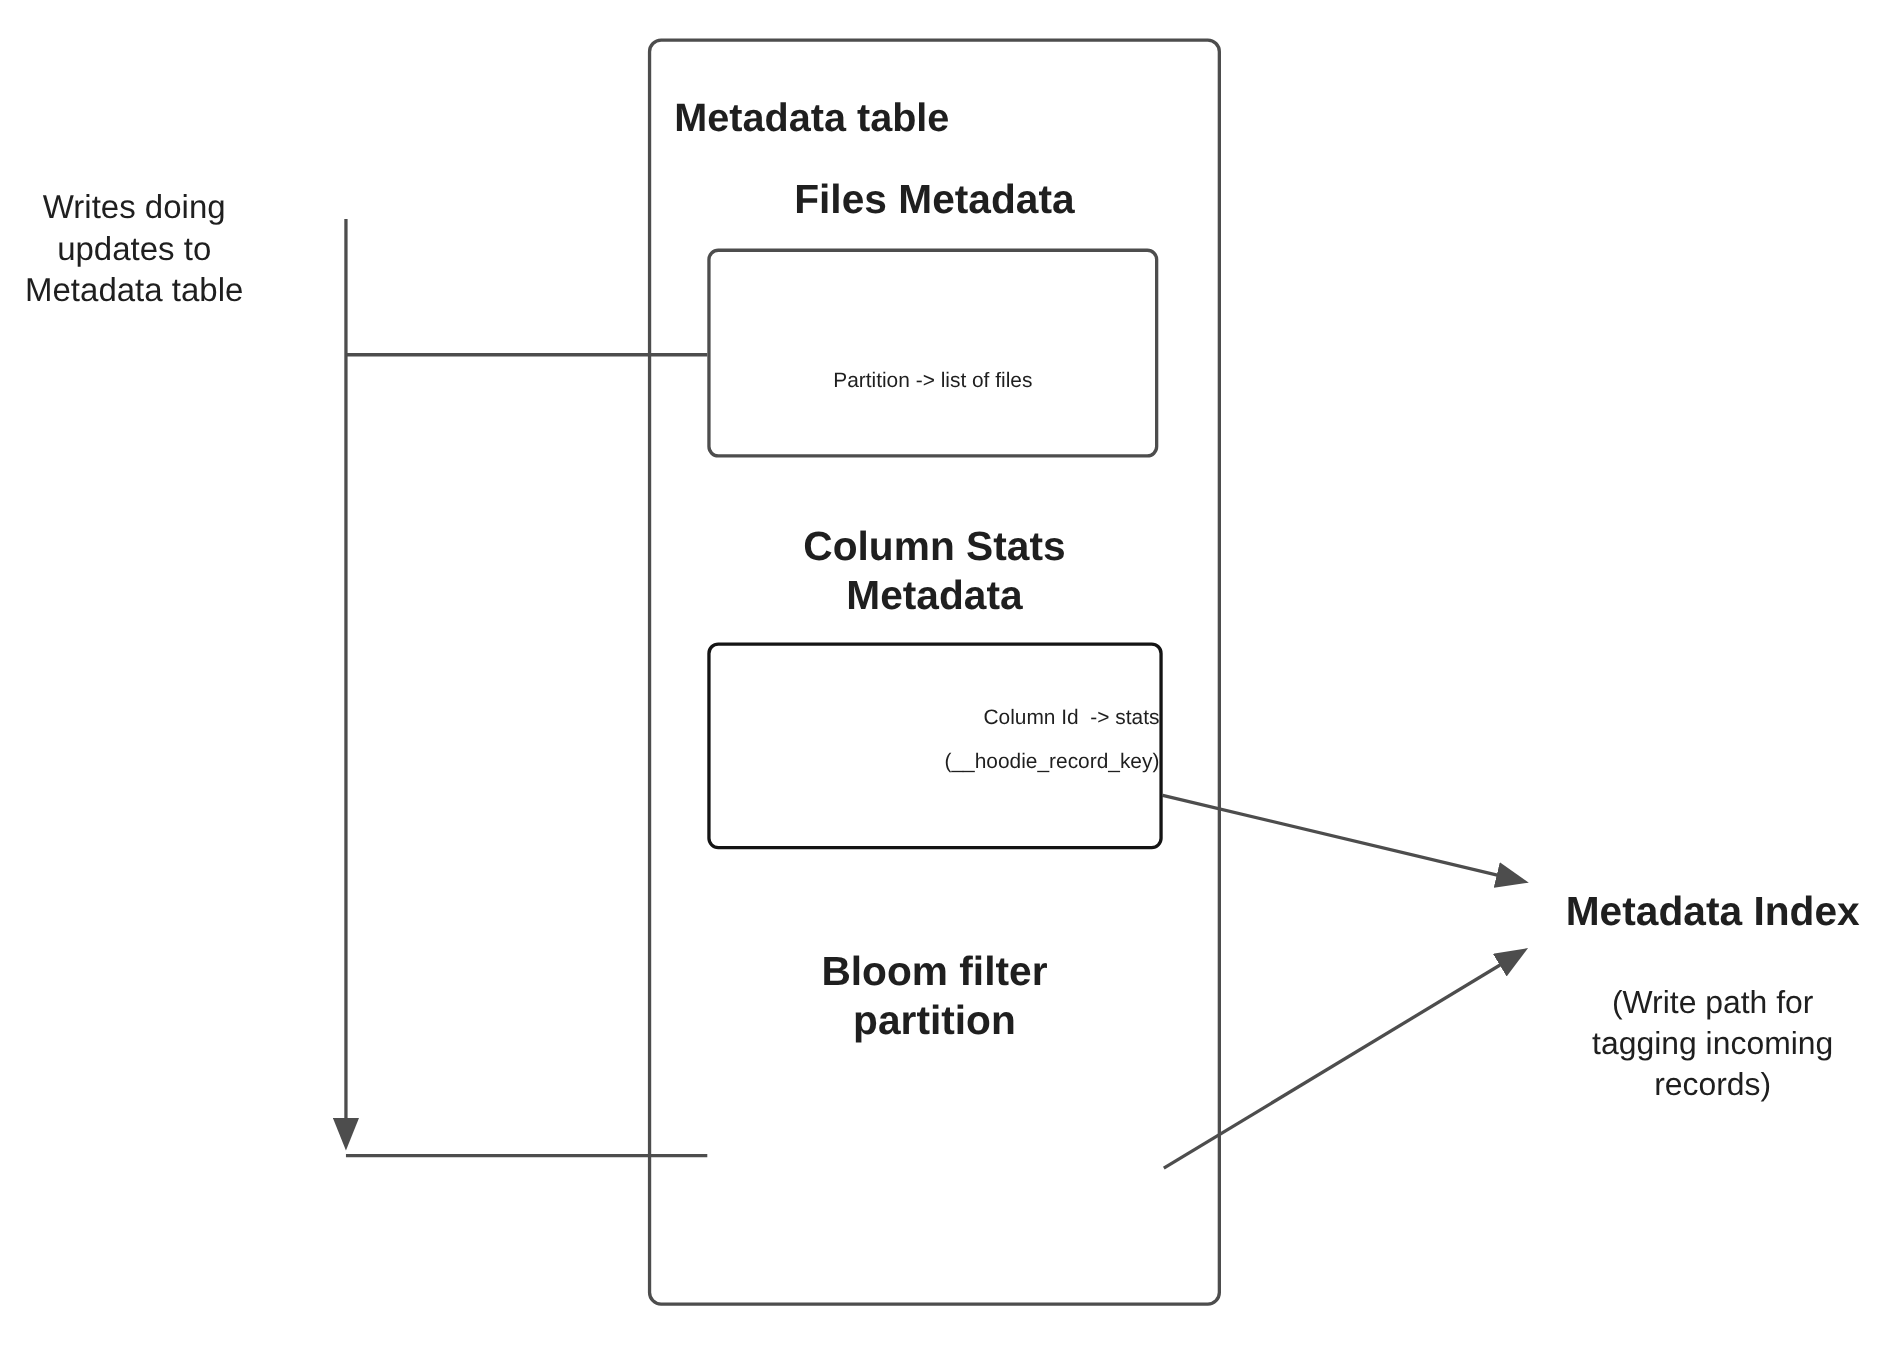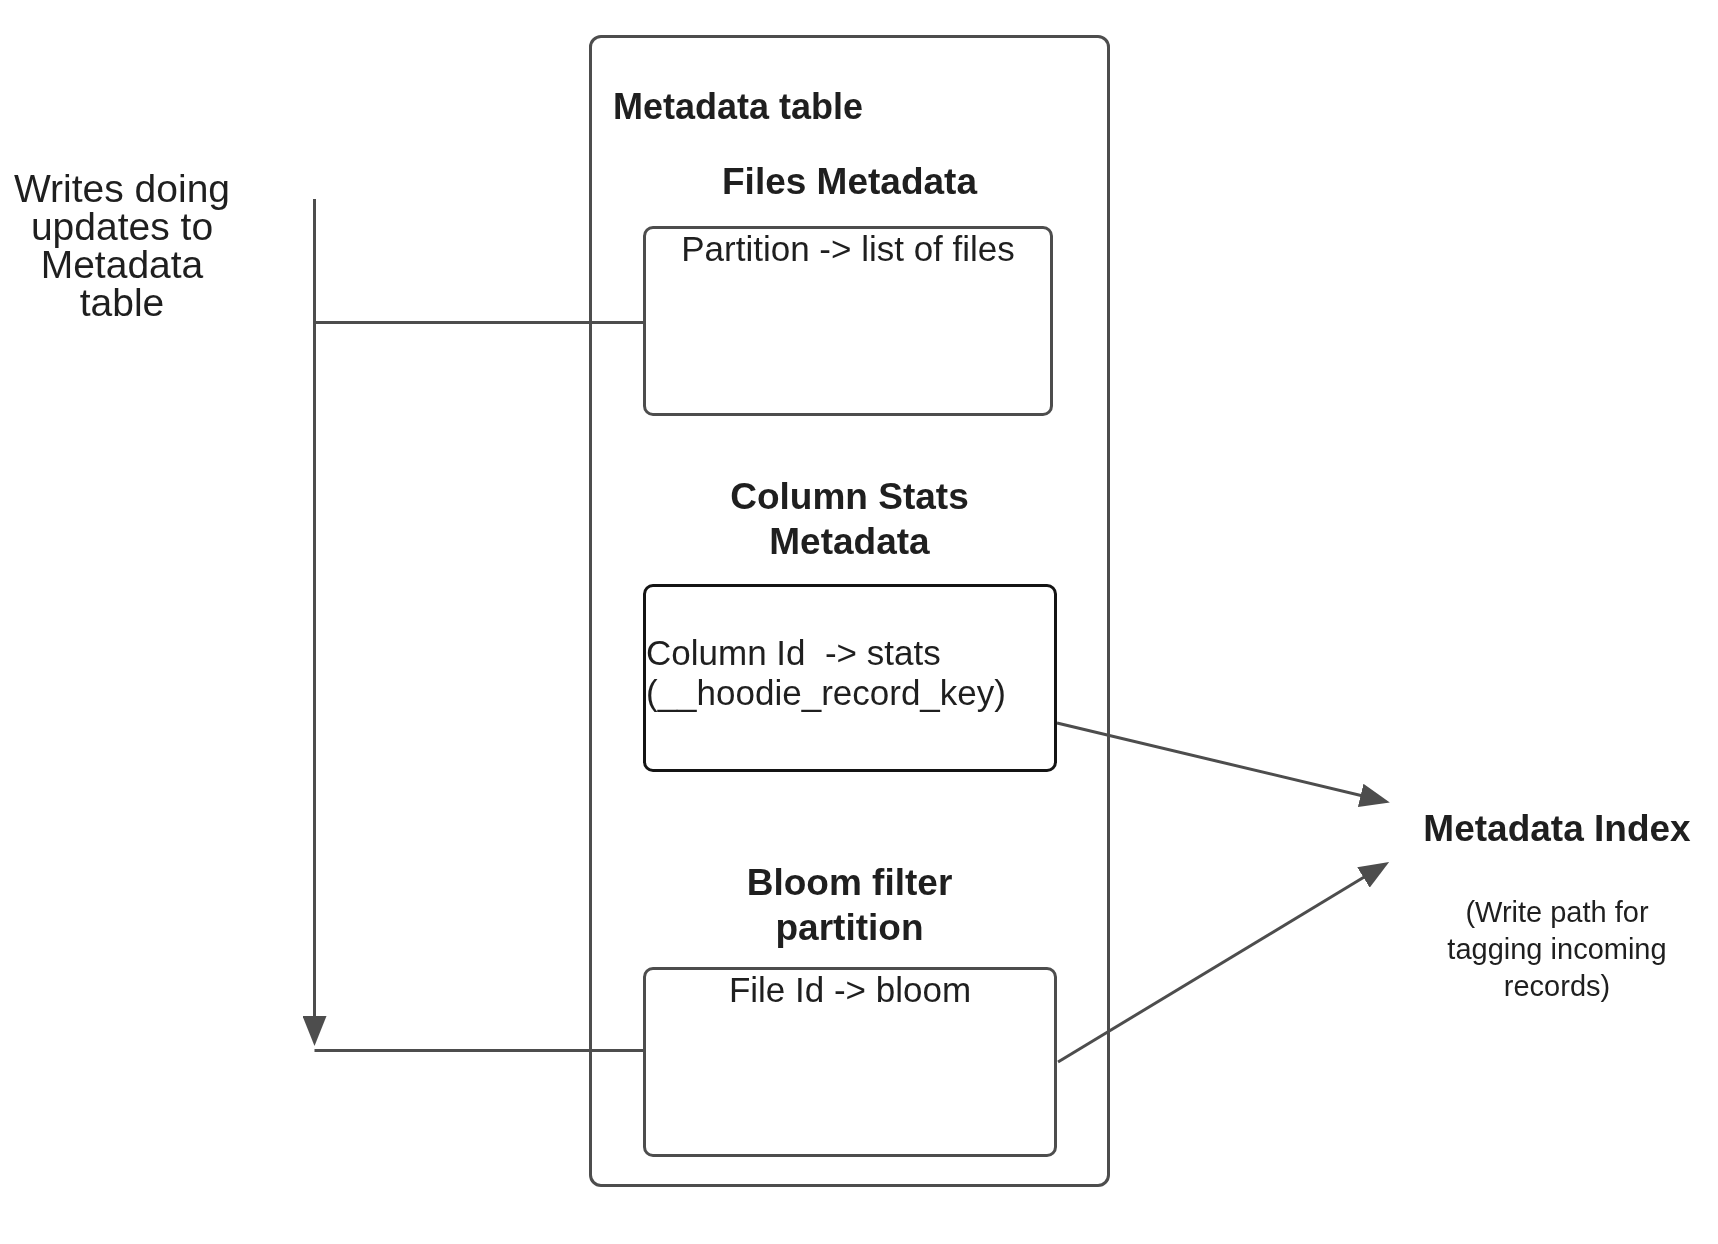--- a/index.html
+++ b/index.html
@@ -15,21 +15,21 @@
   .abs { position: absolute; }
   .connectors {
     position: absolute;
     left: 0; top: 0;
     width: 1718px; height: 1244px;
     pointer-events: none;
   }
   .note {
     left: 2px; top: 170px; width: 240px;
     text-align: center;
-    font-size: 39px; line-height: 38px;
+    font-size: 30px; line-height: 38px;
     white-space: pre-line;
   }
   .outer-box {
     left: 589px; top: 35px;
     width: 521px; height: 1152px;
     border: 3.5px solid #4d4d4d;
     border-radius: 12px;
     box-sizing: border-box;
     background: transparent;
   }
@@ -46,24 +46,24 @@
     white-space: pre-line;
   }
   .heading-files   { top: 159px; }
   .heading-column  { top: 474px; }
   .heading-bloom   { top: 860px; }
   .inner-box {
     box-sizing: border-box;
     border: 3px solid #4d4d4d;
     border-radius: 10px;
     display: flex;
-    align-items: flex-start;
+    align-items: flex-end;
     justify-content: center;
     text-align: center;
-    font-size: 35px;
+    font-size: 19px;
     line-height: 40px;
     background: #ffffff;
   }
   .files-box {
     left: 643px; top: 226px;
     width: 410px; height: 190px;
     padding-bottom: 46px;
   }
   .column-box {
     left: 643px; top: 584px;
@@ -130,23 +130,20 @@
 Metadata</div>
 
   <div class="abs section-heading heading-bloom">Bloom filter
 partition</div>
 
   <div class="abs inner-box column-box">
     <div>Column Id &nbsp;-&gt; stats</div>
     <div>(__hoodie_record_key)</div>
   </div>
 
-  <div class="abs inner-box bloom-box">
-    <span>File Id -&gt; bloom</span>
-  </div>
 
   <div class="abs index-title">Metadata Index</div>
 
   <div class="abs index-subtitle">(Write path for
 tagging incoming
 records)</div>
 
 </div>
 
 </body></html>

